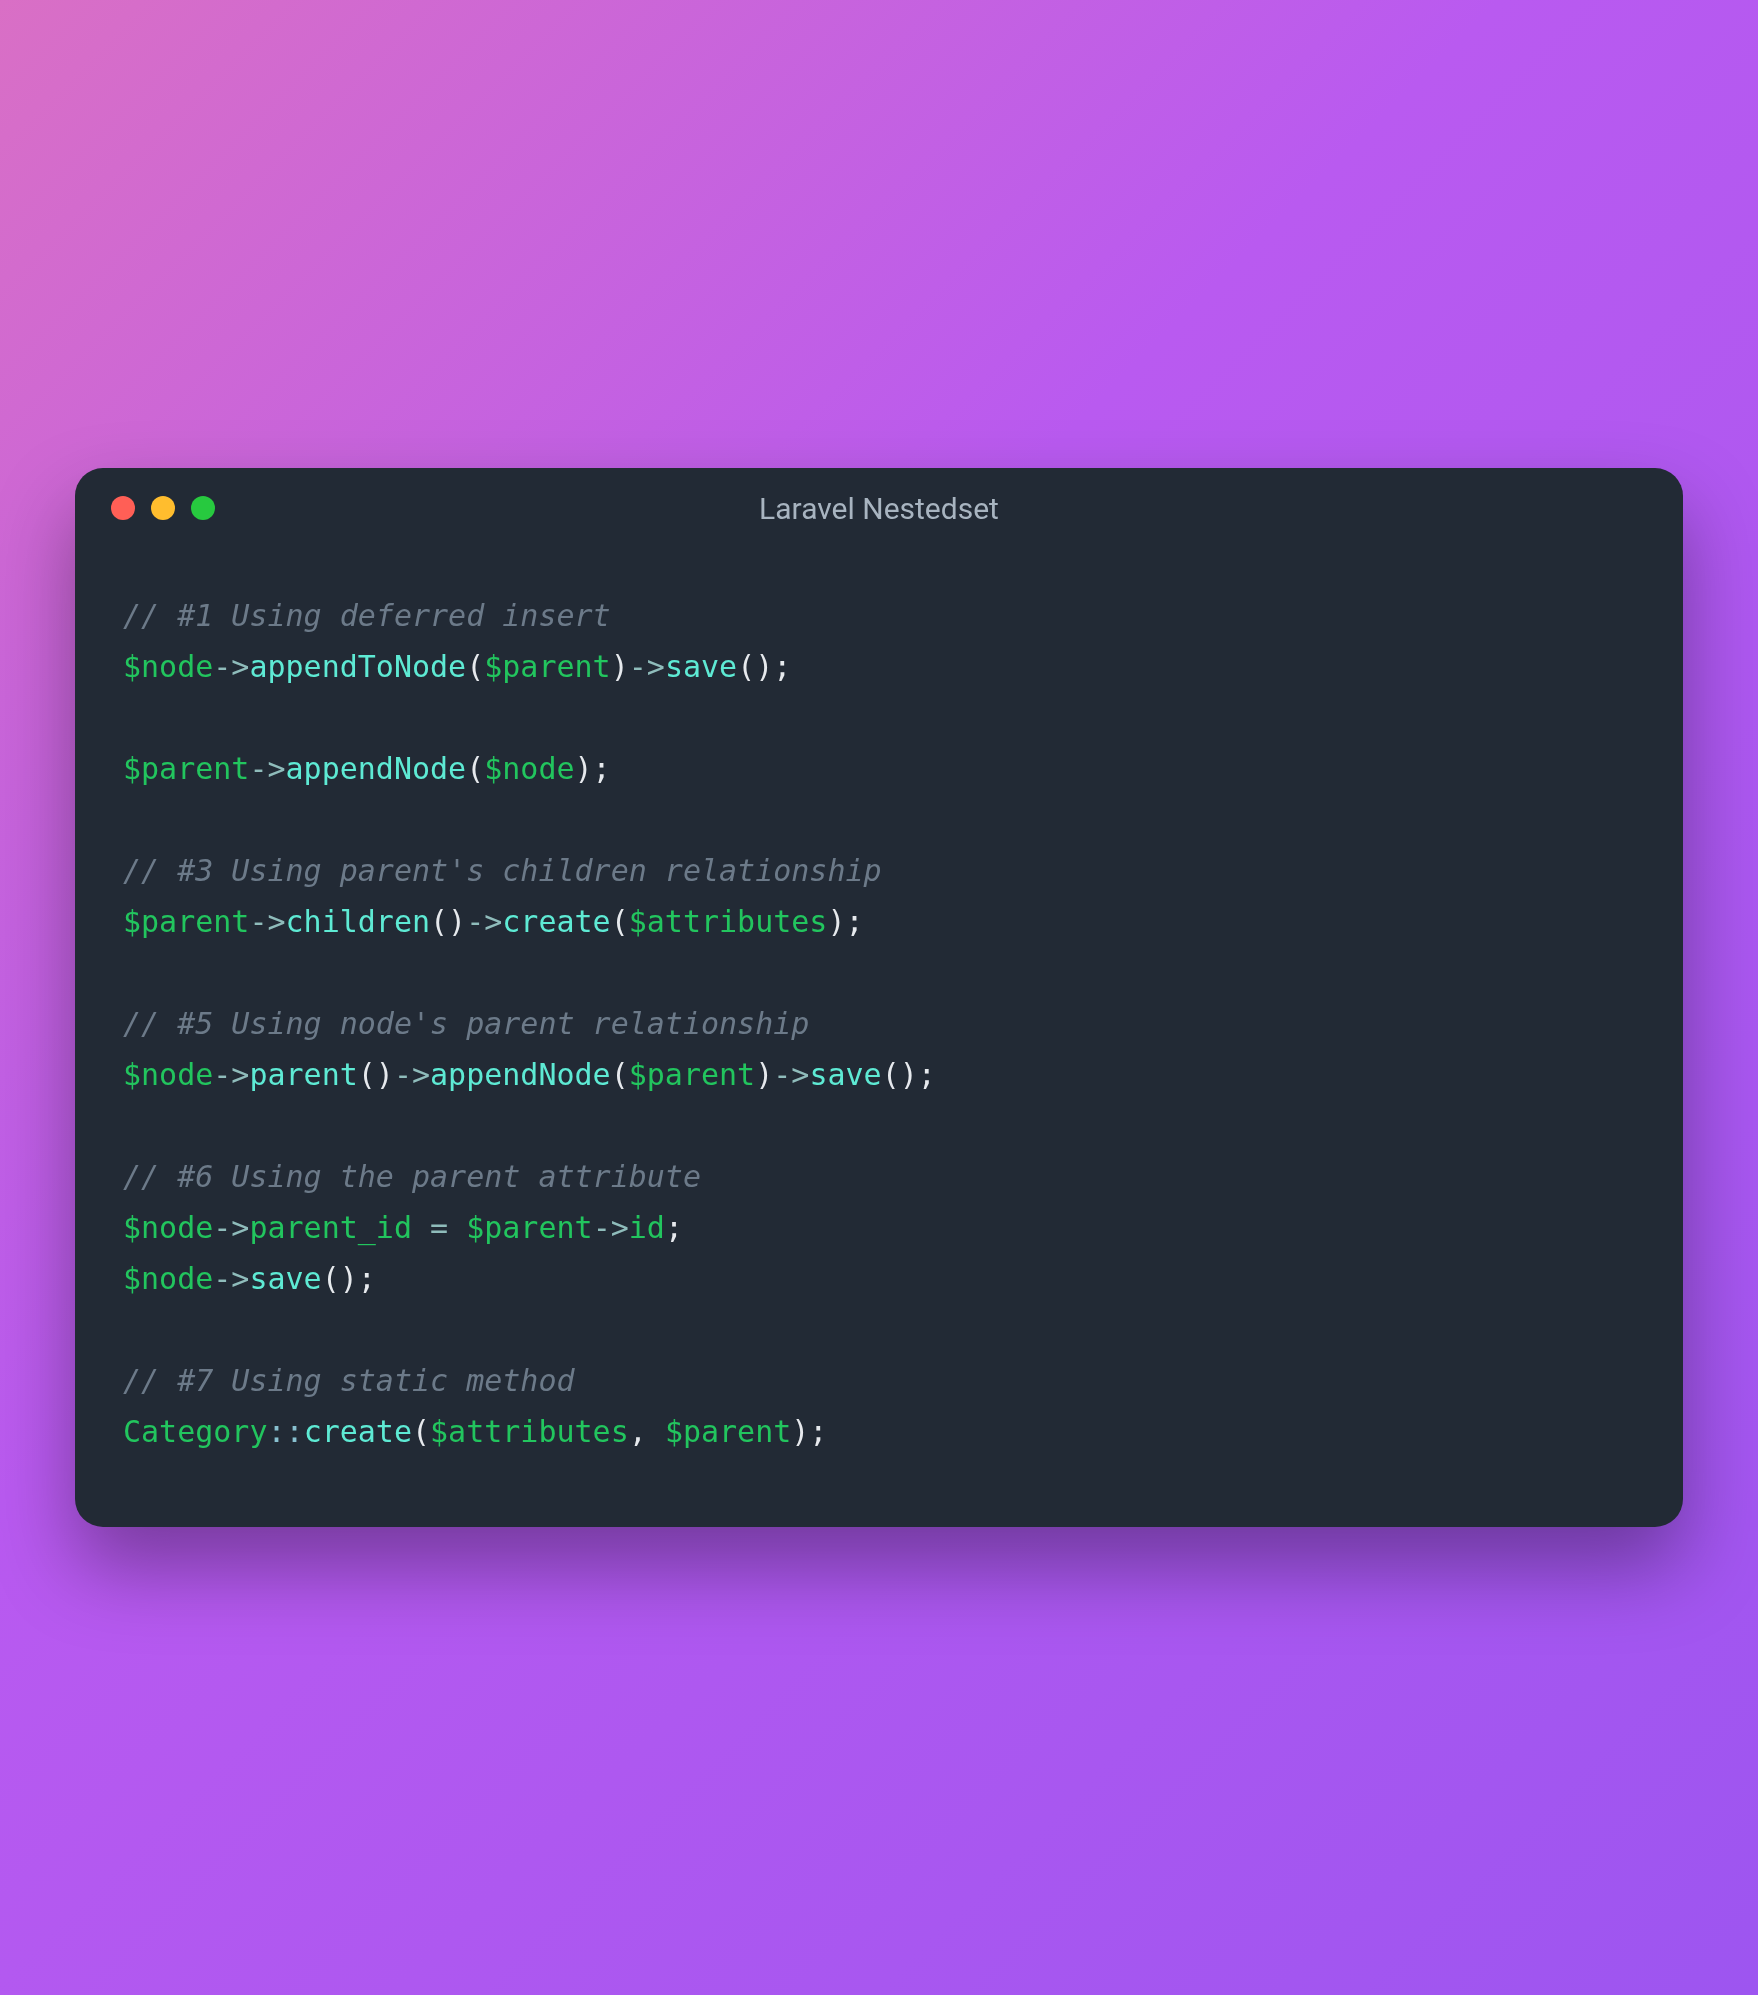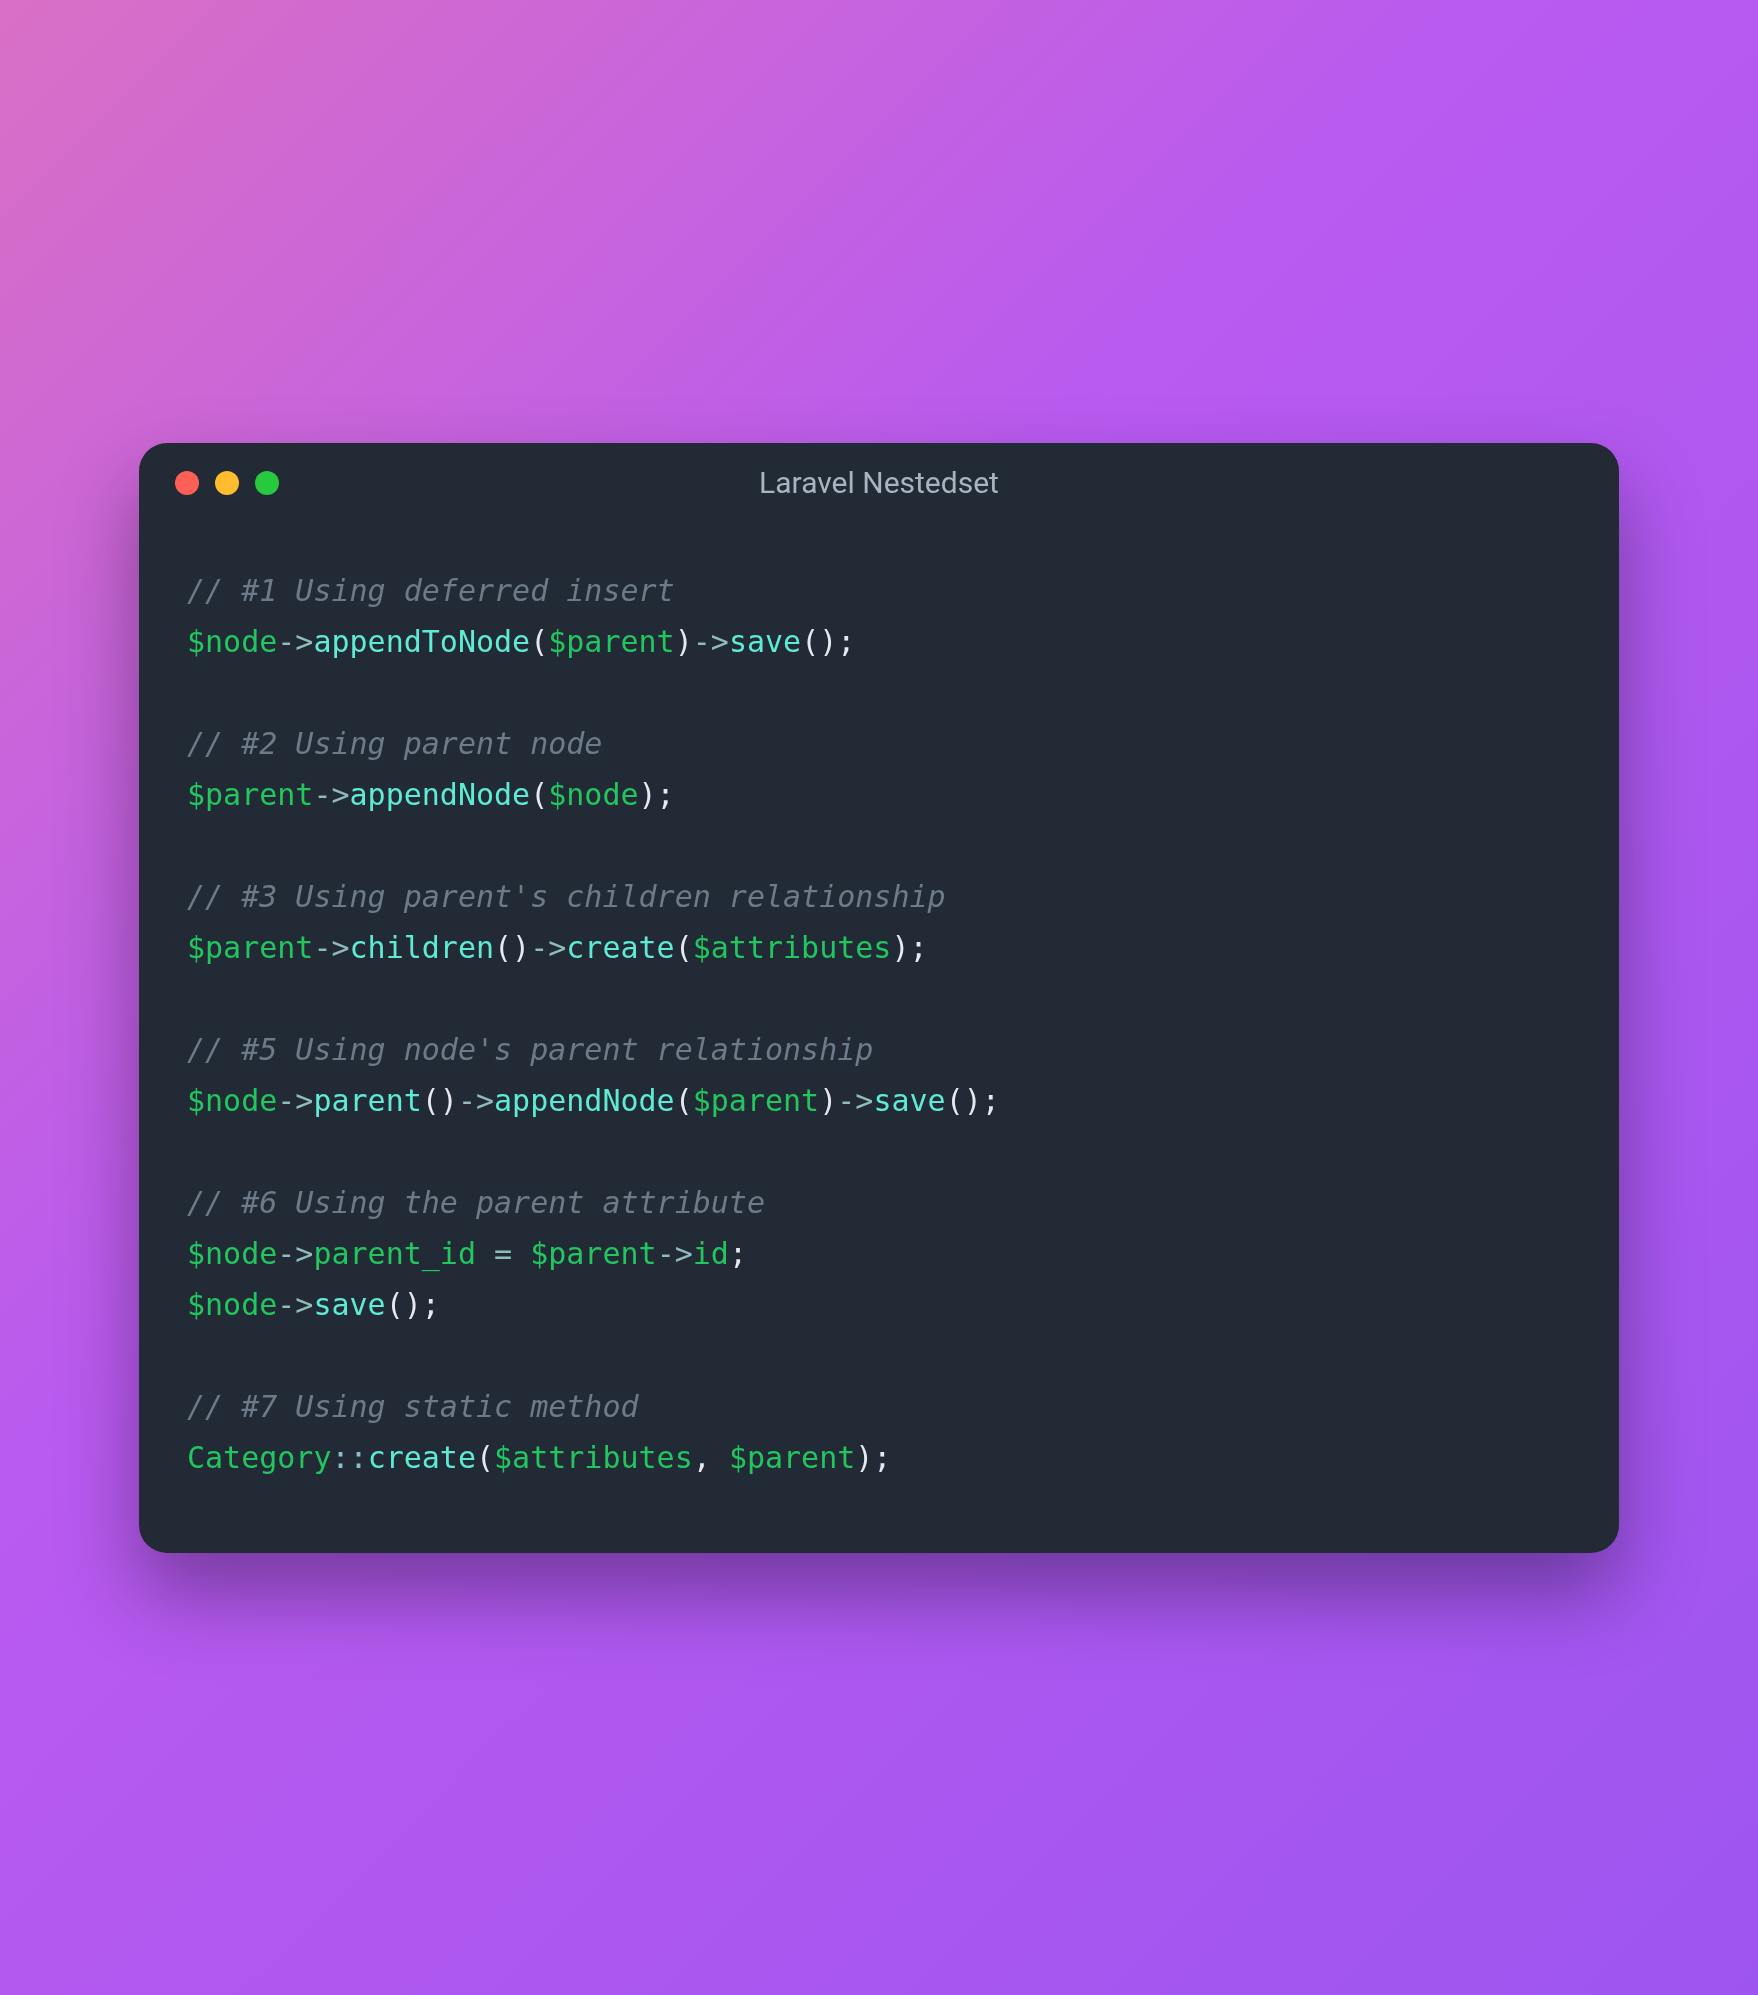--- a/index.html
+++ b/index.html
@@ -6,21 +6,21 @@
   body {
     width: 1758px;
     height: 1995px;
     background: linear-gradient(135deg, #d96fc5 0%, #b95af0 40%, #9d55f0 100%);
     display: flex;
     align-items: center;
     justify-content: center;
     font-family: ui-monospace, SFMono-Regular, "SF Mono", Menlo, Consolas, monospace;
   }
   .window {
-    width: 1480px;
+    width: 1608px;
     background: #222a35;
     border-radius: 28px;
     box-shadow: 0 40px 80px rgba(0,0,0,0.35);
     overflow: hidden;
   }
   .titlebar {
     display: flex;
     align-items: center;
     padding: 28px 36px 10px 36px;
     position: relative;
@@ -69,21 +69,20 @@
       <div class="light red"></div>
       <div class="light yellow"></div>
       <div class="light green"></div>
     </div>
     <div class="title">Laravel Nestedset</div>
   </div>
   <div class="code-area" id="code-area">
       <div class="line"><span class="comment">// #1 Using deferred insert</span></div>
       <div class="line"><span class="var">$node</span><span class="op">-&gt;</span><span class="method">appendToNode</span><span class="paren">(</span><span class="var">$parent</span><span class="paren">)</span><span class="op">-&gt;</span><span class="method">save</span><span class="paren">();</span></div>
       <div class="line">&nbsp;</div>
-      <div class="line"><span class="comment">// #2 Using parent node</span></div>
       <div class="line"><span class="var">$parent</span><span class="op">-&gt;</span><span class="method">appendNode</span><span class="paren">(</span><span class="var">$node</span><span class="paren">);</span></div>
       <div class="line">&nbsp;</div>
       <div class="line"><span class="comment">// #3 Using parent's children relationship</span></div>
       <div class="line"><span class="var">$parent</span><span class="op">-&gt;</span><span class="method">children</span><span class="paren">()</span><span class="op">-&gt;</span><span class="method">create</span><span class="paren">(</span><span class="var">$attributes</span><span class="paren">);</span></div>
       <div class="line">&nbsp;</div>
       <div class="line"><span class="comment">// #5 Using node's parent relationship</span></div>
       <div class="line"><span class="var">$node</span><span class="op">-&gt;</span><span class="method">parent</span><span class="paren">()</span><span class="op">-&gt;</span><span class="method">appendNode</span><span class="paren">(</span><span class="var">$parent</span><span class="paren">)</span><span class="op">-&gt;</span><span class="method">save</span><span class="paren">();</span></div>
       <div class="line">&nbsp;</div>
       <div class="line"><span class="comment">// #6 Using the parent attribute</span></div>
       <div class="line"><span class="var">$node</span><span class="op">-&gt;</span><span class="var">parent_id </span><span class="op">= </span><span class="var">$parent</span><span class="op">-&gt;</span><span class="var">id</span><span class="paren">;</span></div>

